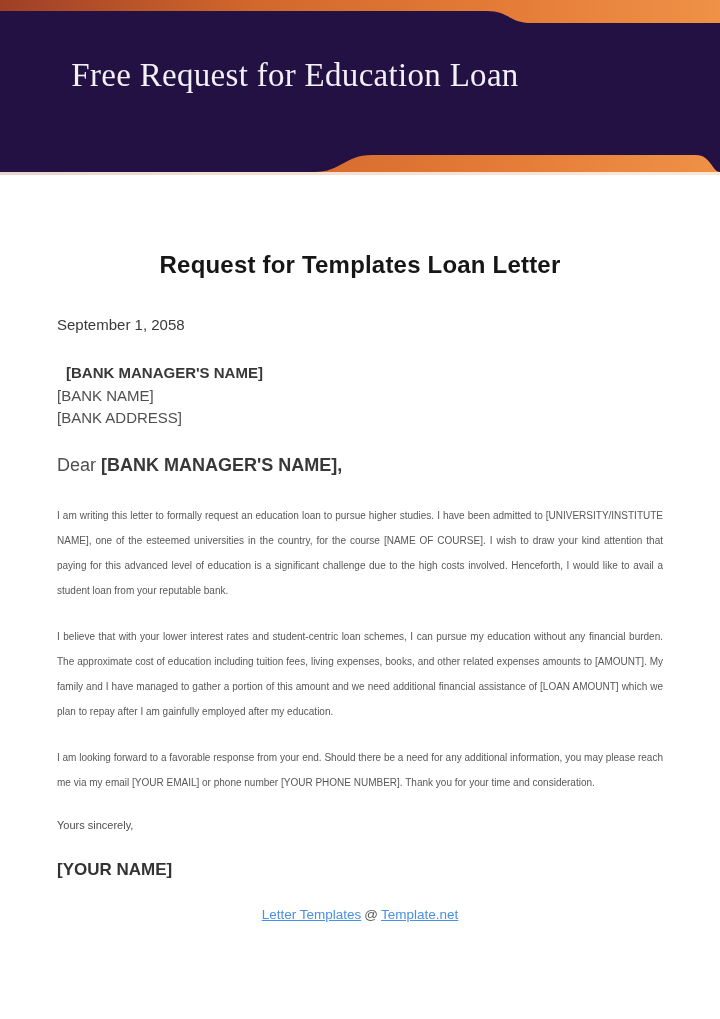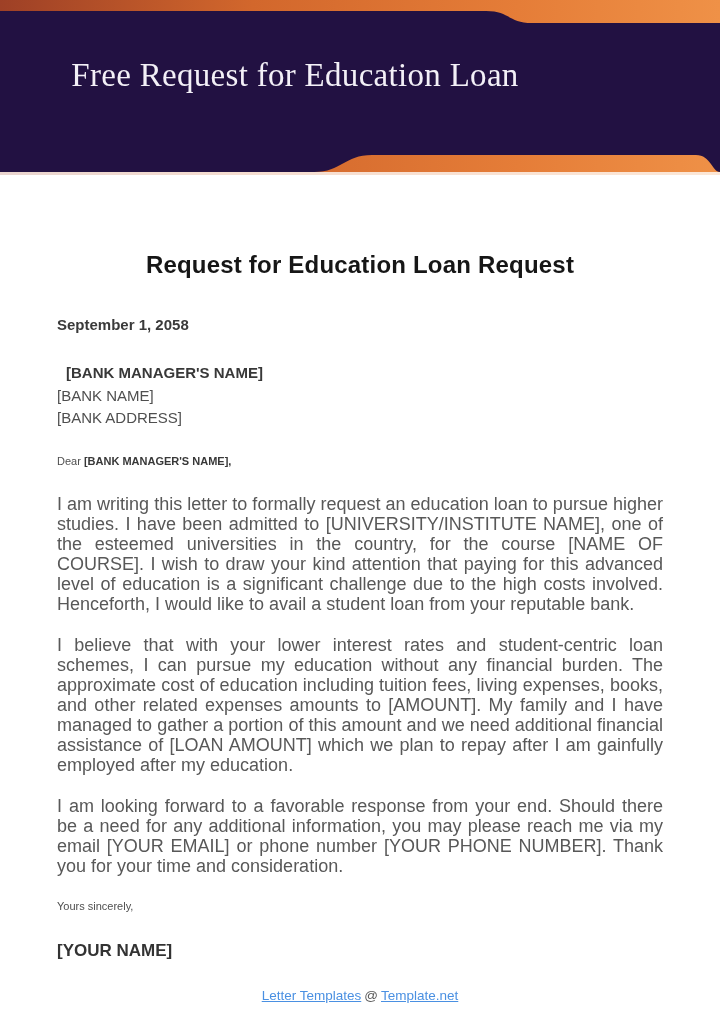--- a/index.html
+++ b/index.html
@@ -40,35 +40,35 @@
     margin:76px 0 0 0;
     text-align:center;
     font-size:24px;
     font-weight:700;
     color:#161616;
     letter-spacing:0.2px;
   }
   .date-line{
     margin:37px 0 0 0;
     font-size:15px;
-    font-weight:700;
+    font-weight:400;
     color:#3a3a3a;
   }
   .address{margin-top:29px;}
   .address p{margin:0;font-size:15px;line-height:22.5px;color:#4f4f4f;}
   .address p.bold{font-weight:700;color:#383838;margin-left:9px;}
   .salutation{
     margin:25px 0 0 0;
-    font-size:11px;color:#4f4f4f;
+    font-size:18px;color:#4f4f4f;
   }
   .salutation strong{color:#383838;}
   p.para{
     margin:21px 0 0 0;
-    font-size:18px;
-    line-height:20px;
+    font-size:10px;
+    line-height:25px;
     color:#585858;
     text-align:justify;
   }
   p.para.first{margin-top:27px;}
   .closing{
     margin:24px 0 0 0;
     font-size:11px;color:#4f4f4f;
   }
   .signature{
     margin:29px 0 0 0;
@@ -106,21 +106,21 @@
              C712,172 711,155 696,155 H372
              C344,155 342,172 314,172 H0 Z"></path>
     <rect x="0" y="172" width="720" height="3" fill="#ffffff" opacity="0.78"></rect>
   </svg>
   <div class="banner-text">
     <h1 class="banner-title">Free Request for Education Loan</h1>
   </div>
 </header>
 
 <main class="letter">
-  <h2 class="letter-title">Request for Education Loan Request</h2>
+  <h2 class="letter-title">Request for Templates Loan Letter</h2>
 
   <p class="date-line">September 1, 2058</p>
 
   <div class="address">
     <p class="bold">[BANK MANAGER'S NAME]</p>
     <p>[BANK NAME]</p>
     <p>[BANK ADDRESS]</p>
   </div>
 
   <p class="salutation"><span>Dear</span> <strong>[BANK MANAGER'S NAME],</strong></p>

